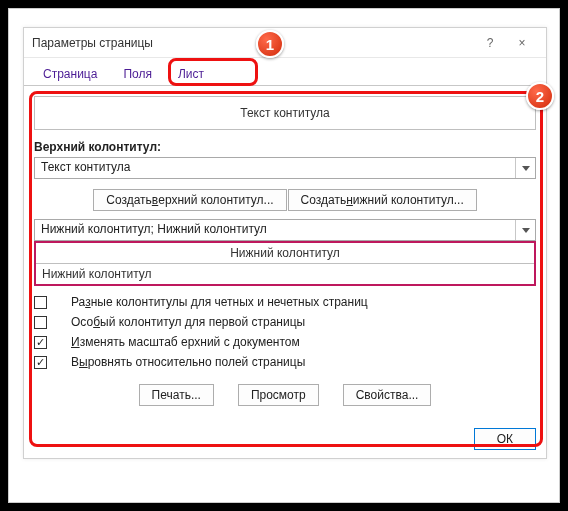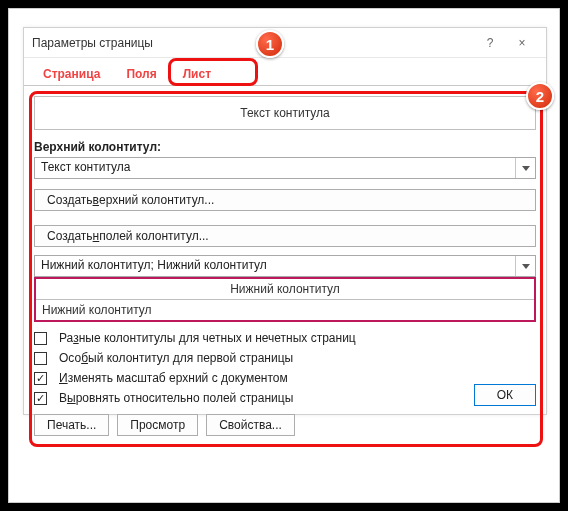--- a/index.html
+++ b/index.html
@@ -1,39 +1,39 @@
 <!DOCTYPE html>
 <html><head>
 <meta charset="utf-8">
 <style>
   * { box-sizing: border-box; font-family: "Segoe UI", Tahoma, sans-serif; font-size: 12px; }
   body { margin: 0; background: #000; width: 568px; height: 511px; position: relative; }
   .outer { position: absolute; left: 8px; top: 8px; width: 552px; height: 495px; background: #fff; border: 1px solid #ccc; }
-  .win { position: absolute; left: 14px; top: 18px; width: 524px; height: 388px; background: #fff; border: 1px solid #d0d0d0; box-shadow: 0 0 4px rgba(0,0,0,.08); }
+  .win { position: absolute; left: 14px; top: 18px; width: 524px; height: 432px; background: #fff; border: 1px solid #d0d0d0; box-shadow: 0 0 4px rgba(0,0,0,.08); }
   .titlebar { height: 30px; display: flex; align-items: center; padding: 0 8px; border-bottom: 1px solid #e8e8e8; }
   .titlebar .title { flex: 1; color: #333; }
   .titlebar .btn { width: 32px; text-align: center; color: #666; }
   .tabs { display: flex; align-items: flex-end; height: 28px; padding: 0 6px; border-bottom: 1px solid #c7c7c7; }
-  .tab { padding: 5px 12px 4px; color: #ef4444; position: relative; top: 1px; border: 1px solid transparent; font-weight: bold; }
+  .tab { padding: 5px 12px 4px; color: #4c1d95; position: relative; top: 1px; border: 1px solid transparent; }
   .tab.active { background: #fff; border: 1px solid #c7c7c7; border-bottom: 1px solid #fff; }
   .content { padding: 10px 10px 0 10px; }
   .preview { border: 1px solid #bfbfbf; height: 34px; display: flex; align-items: center; justify-content: center; color: #333; margin-bottom: 10px; }
   .label { color: #222; margin: 6px 0 3px 0; font-weight: bold; }
   .combo { display: flex; width: 100%; height: 22px; border: 1px solid #a9a9a9; background: #fff; }
   .combo .val { flex: 1; padding: 2px 6px; color: #222; }
   .combo .arrow { width: 20px; border-left: 1px solid #c7c7c7; display: flex; align-items: center; justify-content: center; }
-  .btnrow { display: flex; justify-content: center; gap: 14px; margin: 10px 0 8px; flex-direction: column; }
-  .btn3 { display: flex; justify-content: flex-start; gap: 8px; margin: 6px 0 4px; }
+  .btnrow { display: flex; justify-content: center; gap: 1px; margin: 10px 0 8px; }
+  .btn3 { display: flex; justify-content: center; gap: 24px; margin: 12px 0 4px; }
   .button { height: 22px; padding: 0 12px; background: #fdfdfd; border: 1px solid #adadad; color: #222; display: inline-flex; align-items: center; }
   .button .ul { text-decoration: underline; }
   .prevbox { border: 2px solid #be185d; }
   .prevbox .cap { text-align: center; padding: 3px 0; color: #333; }
   .prevbox .body { border-top: 1px solid #bfbfbf; padding: 3px 6px; color: #333; min-height: 18px; }
   .checks { margin-top: 6px; }
-  .chk { display: flex; align-items: center; gap: 12px; height: 20px; color: #222; }
+  .chk { display: flex; align-items: center; gap: 24px; height: 20px; color: #222; }
   .chkbox { width: 13px; height: 13px; border: 1px solid #333; display: inline-flex; align-items: center; justify-content: center; font-size: 11px; line-height: 1; }
   .chk .ul { text-decoration: underline; }
   .footer { position: absolute; bottom: 8px; right: 10px; display: flex; gap: 8px; }
   .ok { border: 1px solid #0078d7; padding: 0 22px; justify-content: flex-end; }
   
   .badge { position: absolute; width: 28px; height: 28px; border-radius: 50%; background: radial-gradient(circle at 35% 30%, #ff6a4a, #d22b0b); border: 2px solid #fff; color: #fff; font-weight: bold; font-size: 15px; display: flex; align-items: center; justify-content: center; box-shadow: 0 1px 3px rgba(0,0,0,.4); z-index: 20; }
   .ring1 { position: absolute; border: 3px solid #e11; border-radius: 8px; z-index: 15; pointer-events: none; }
   .chev { width: 0; height: 0; border-left: 4px solid transparent; border-right: 4px solid transparent; border-top: 5px solid #555; }
 </style>
 </head>
@@ -68,21 +68,21 @@
 
       <div class="btnrow">
         <div class="button">
           <span>Создать </span>
             <span class="ul">в</span>
             <span>ерхний колонтитул...</span>
         </div>
         <div class="button">
           <span>Создать </span>
             <span class="ul">н</span>
-            <span>полей колонтитул...</span>
+            <span>ижний колонтитул...</span>
         </div>
       </div>
 
       <div class="combo">
         <div class="val">Нижний колонтитул; Нижний колонтитул</div>
         <div class="arrow">
             <div class="chev"></div>
           </div>
       </div>
 

